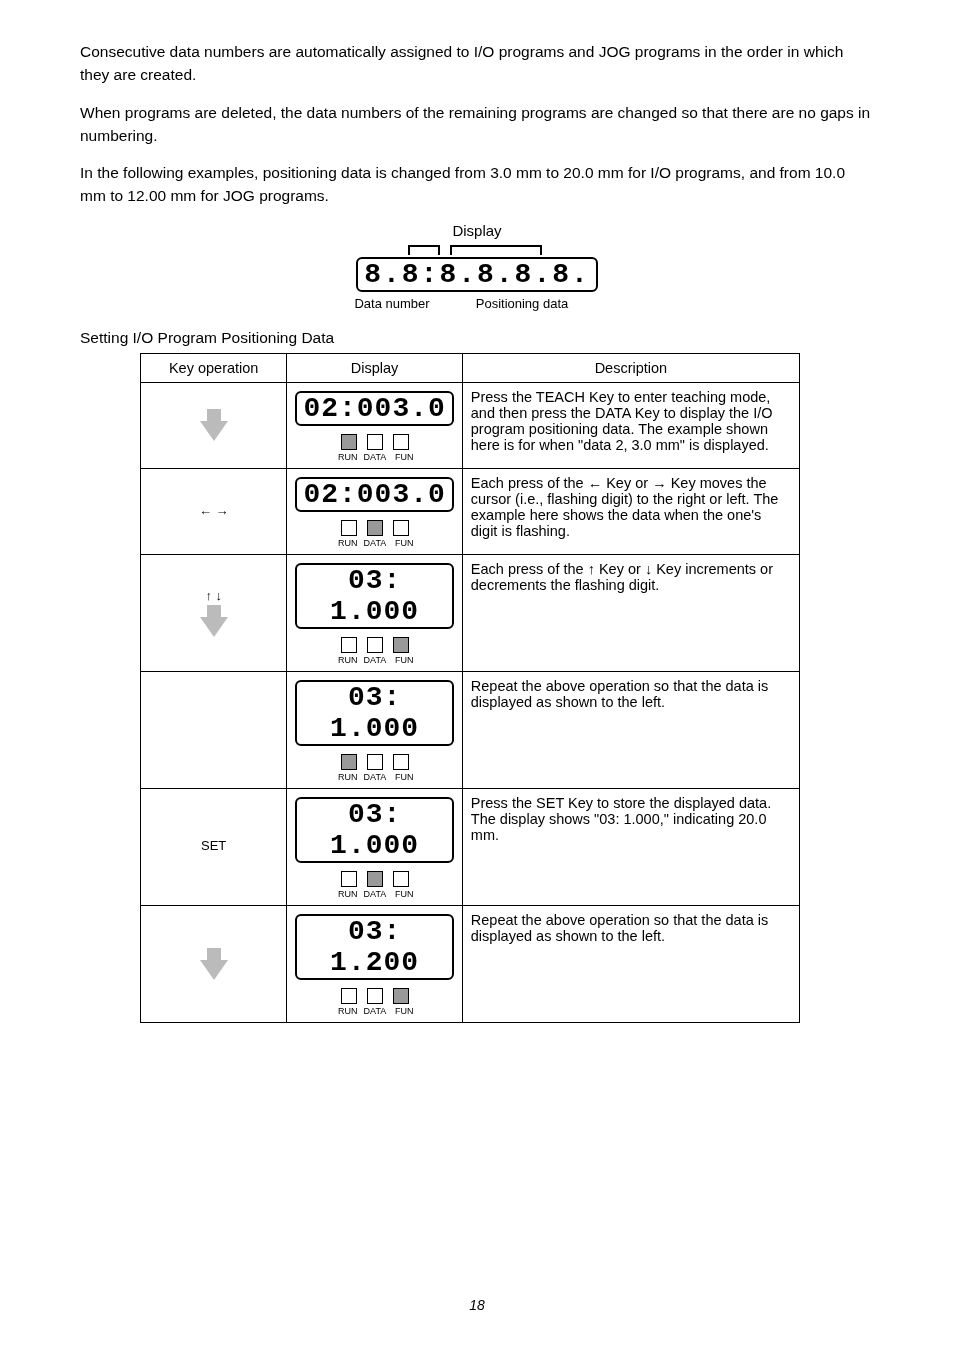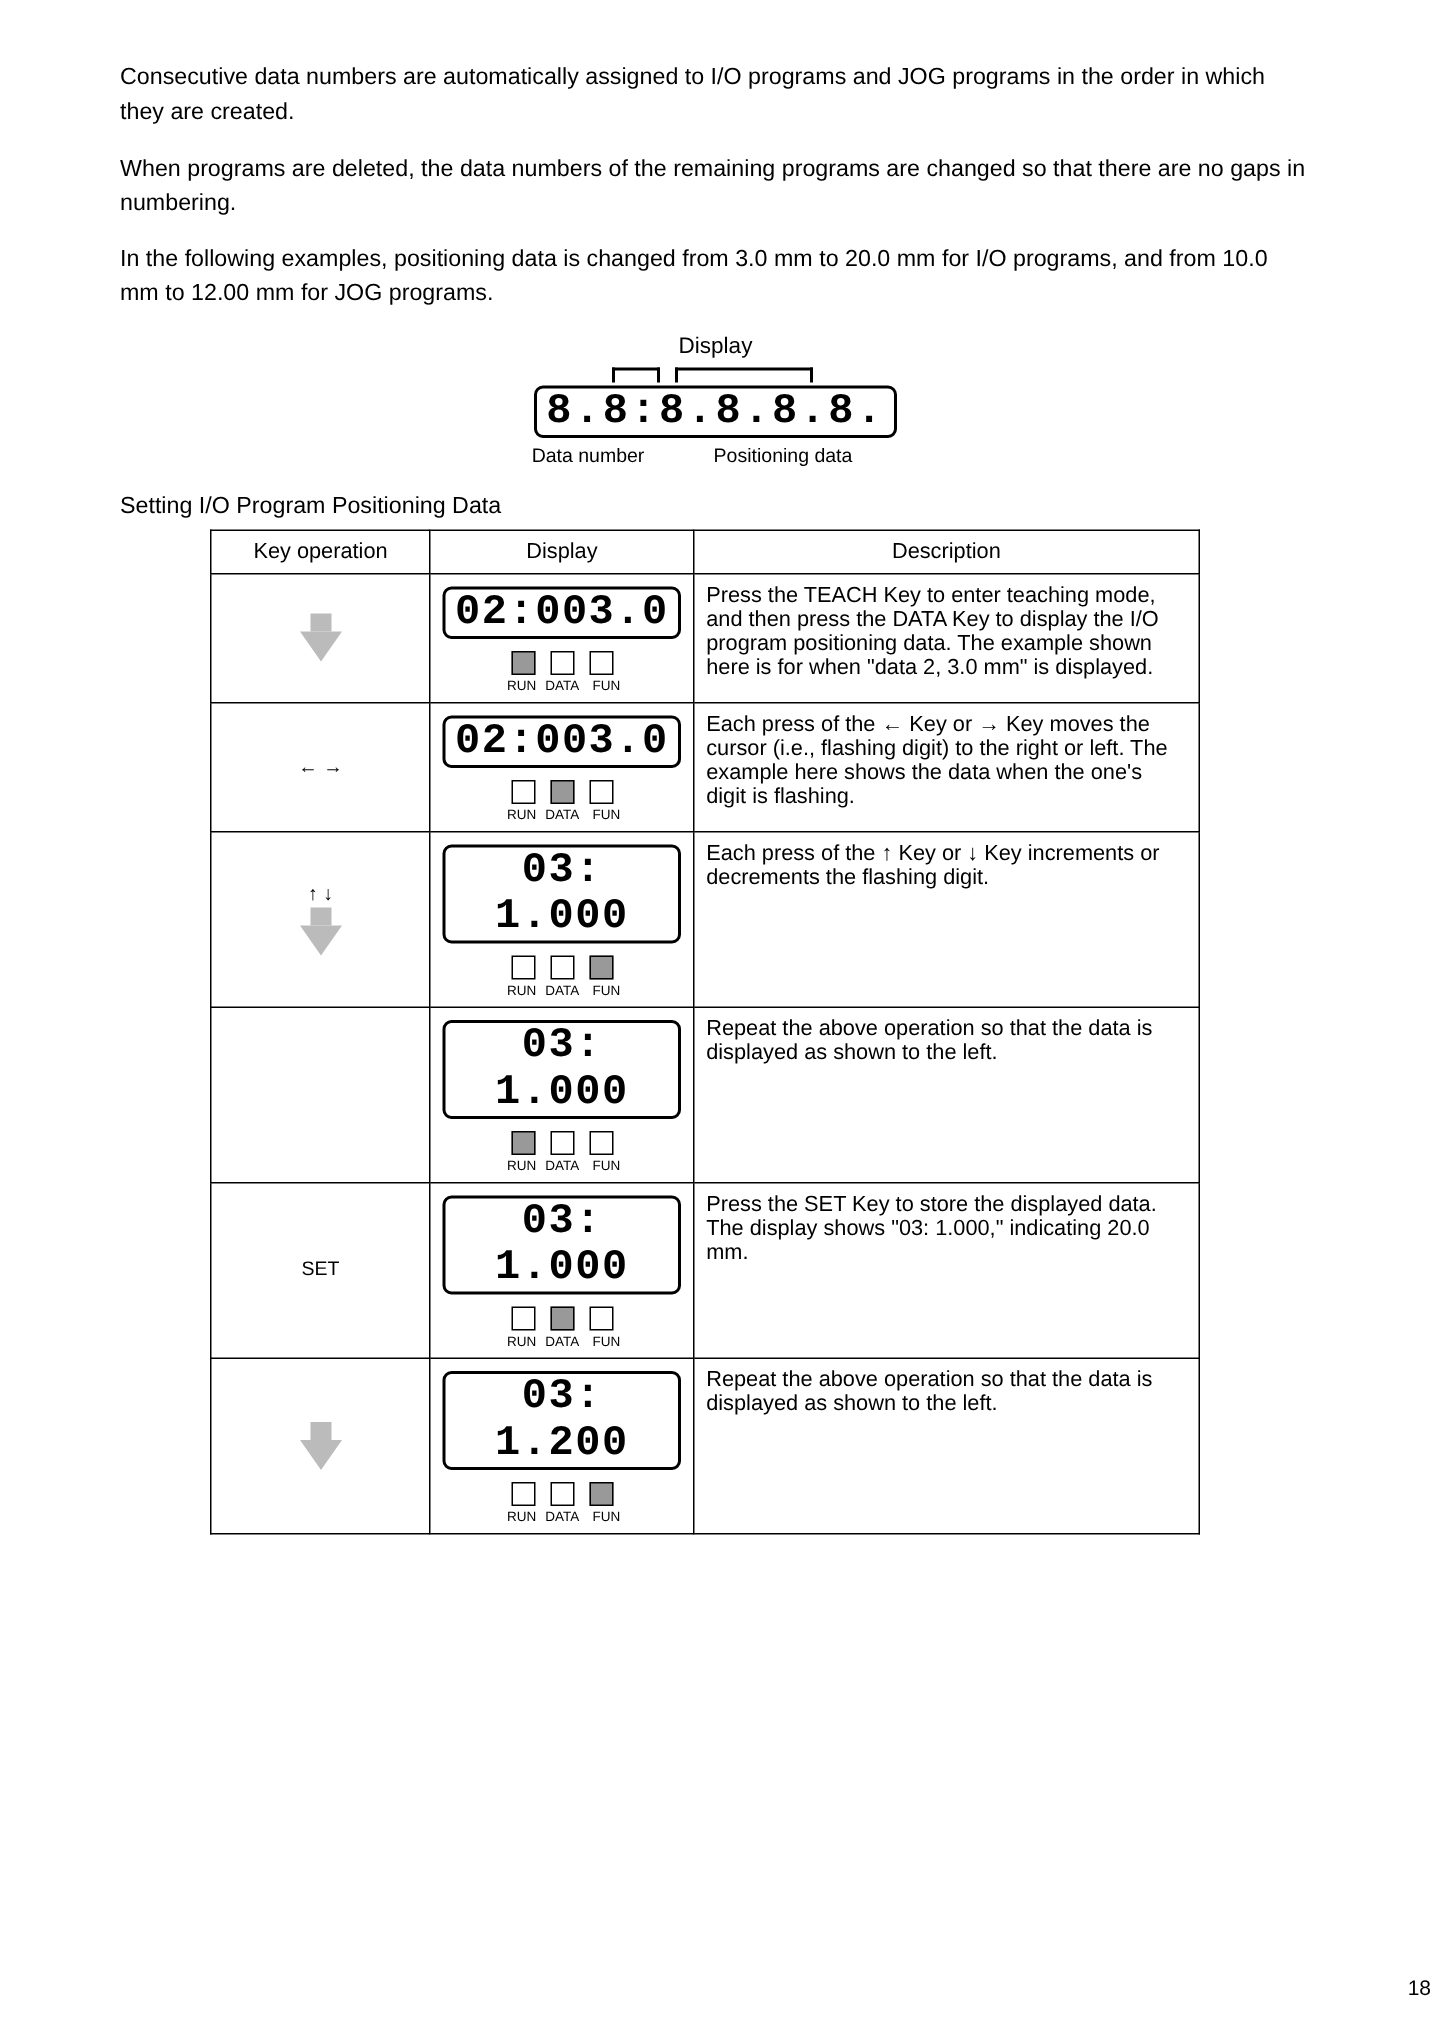--- a/index.html
+++ b/index.html
@@ -93,24 +93,25 @@
     margin: 0 auto;
     position: relative;
   }
   .arrow-stem {
     width: 14px; height: 12px; background: #bbb; margin: 0 auto;
   }
   .key-label { font-size: 13px; margin-bottom: 2px; }
 
   .foot {
     position: absolute;
-    bottom: 18px;
+    bottom: 38px;
     left: 0; right: 0;
-    text-align: right;
+    text-align: center;
     font-size: 14px;
+    font-style: italic;
   }
 </style>
 </head>
 <body>
 
 <div class="intro">
   <p>
     <span>Consecutive data numbers are automatically assigned to I/O programs and JOG programs in the order in which they are created.</span>
   </p>
   <p>

